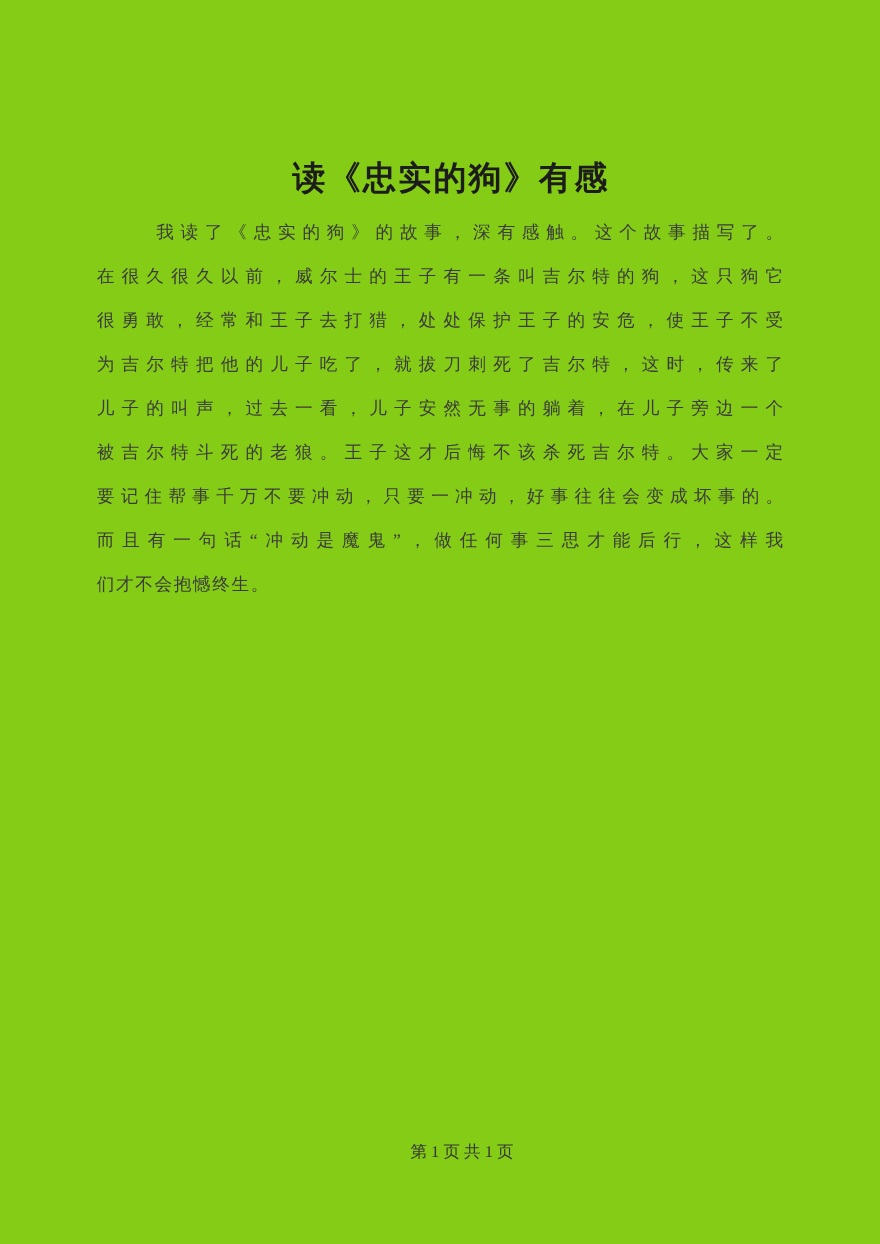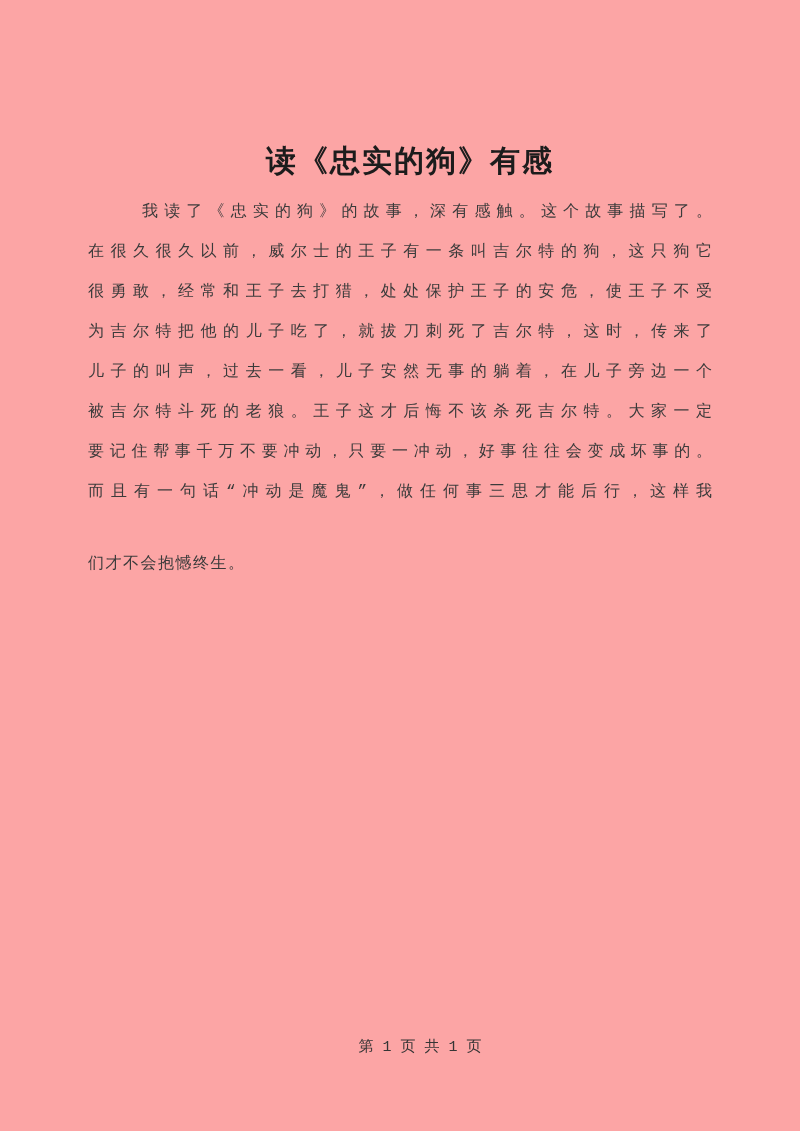--- a/index.html
+++ b/index.html
@@ -4,22 +4,22 @@
 <style>
   html, body {
     margin: 0;
     padding: 0;
     background: #ffffff;
   }
   .page {
     position: relative;
     width: 800px;
     height: 1131px;
-    background: #fca5a5;
-    font-family: Liberation Mono, monospace;
+    background: #84cc16;
+    font-family: Liberation Serif, serif;
     color: #3d3d3d;
     overflow: hidden;
   }
   .doc-title {
     position: absolute;
     top: 143px;
     left: 0;
     width: 100%;
     text-align: center;
     transform: translateX(10px);
@@ -45,21 +45,20 @@
     text-align-last: justify;
     overflow: hidden;
   }
   .para-line.first {
     text-indent: 54px;
   }
   .para-line.last {
     text-align: left;
     text-align-last: left;
     letter-spacing: 1.5px;
-    margin-top: 32px;
   }
   .doc-footer {
     position: absolute;
     top: 1038px;
     left: 0;
     width: 100%;
     text-align: center;
     transform: translateX(20px);
     font-size: 15px;
     line-height: 20px;

